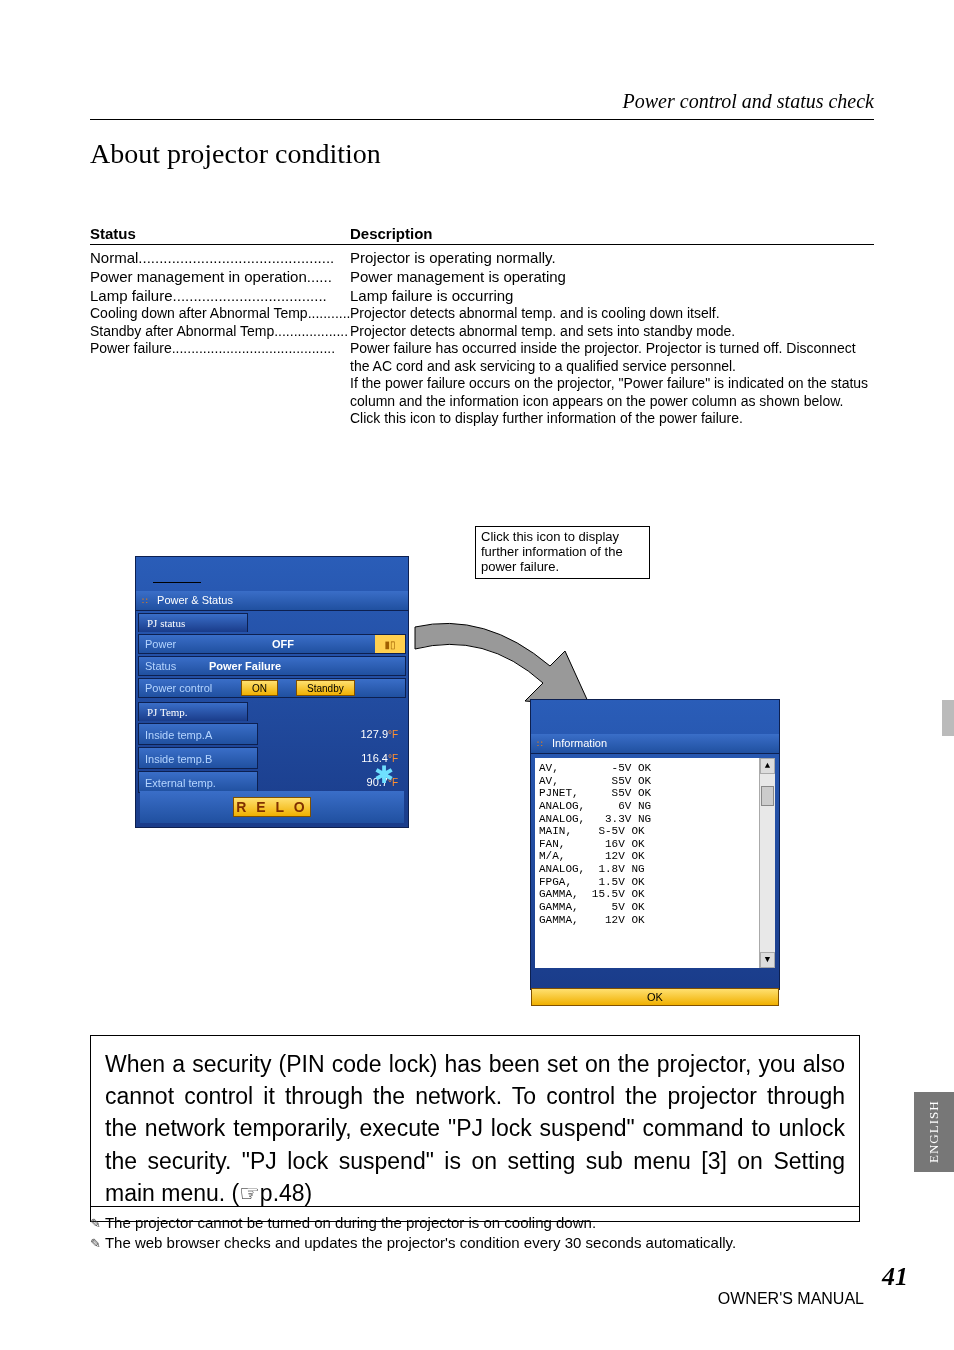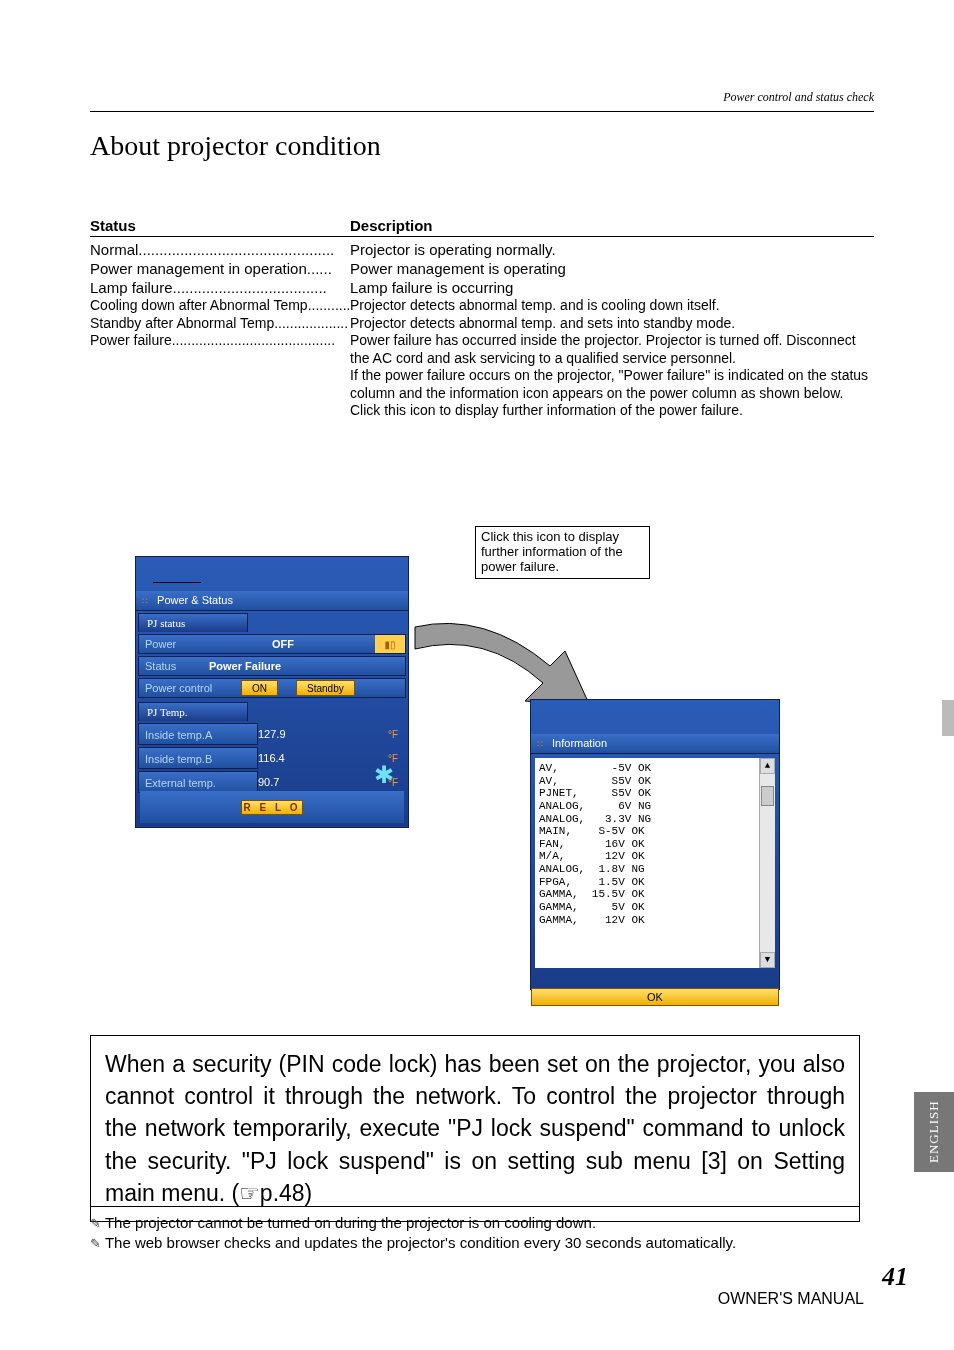--- a/index.html
+++ b/index.html
@@ -13,21 +13,21 @@
   }
   .page {
     padding: 90px 80px 0 90px;
     position: relative;
     height: 100%;
   }
   .header-line {
     font-style: italic;
     font-family: Georgia, 'Times New Roman', serif;
     text-align: right;
-    font-size: 12px;
+    font-size: 20px;
     border-bottom: 1px solid #000;
     padding-bottom: 6px;
     margin-bottom: 18px;
   }
   .section-title {
     font-family: Georgia, 'Times New Roman', serif;
     font-size: 28px;
     font-weight: normal;
     margin-bottom: 55px;
   }
@@ -122,36 +122,36 @@
   }
   .temp-row .tlbl {
     width: 120px;
     background: linear-gradient(#3a6ec8, #2050a0);
     border: 1px solid #0d2050;
     padding-left: 6px;
     height: 100%;
     line-height: 22px;
     color: #b5d5ff;
   }
-  .temp-row .tval { flex:1; text-align: left; }
+  .temp-row .tval { flex:1; text-align: right; }
   .temp-row .tf { width: 18px; color: #ff9030; font-size: 10px; }
   .bottom-bar {
     position: absolute;
     bottom: 4px; left: 4px; right: 4px;
     height: 32px;
     background: linear-gradient(#3a6ec8, #2050a0);
     display: flex;
     align-items: center;
     justify-content: center;
     gap: 4px;
   }
   .relo {
     background: linear-gradient(#ffe070, #f0b000);
     color: #803000;
-    font-size: 10px;
+    font-size: 14px;
     padding: 1px 2px;
     border: 1px solid #805000;
     display: inline-block;
     letter-spacing: 3px;
     font-weight: bold;
   }
   .wheel {
     position: absolute;
     right: 10px;
     bottom: 36px;

